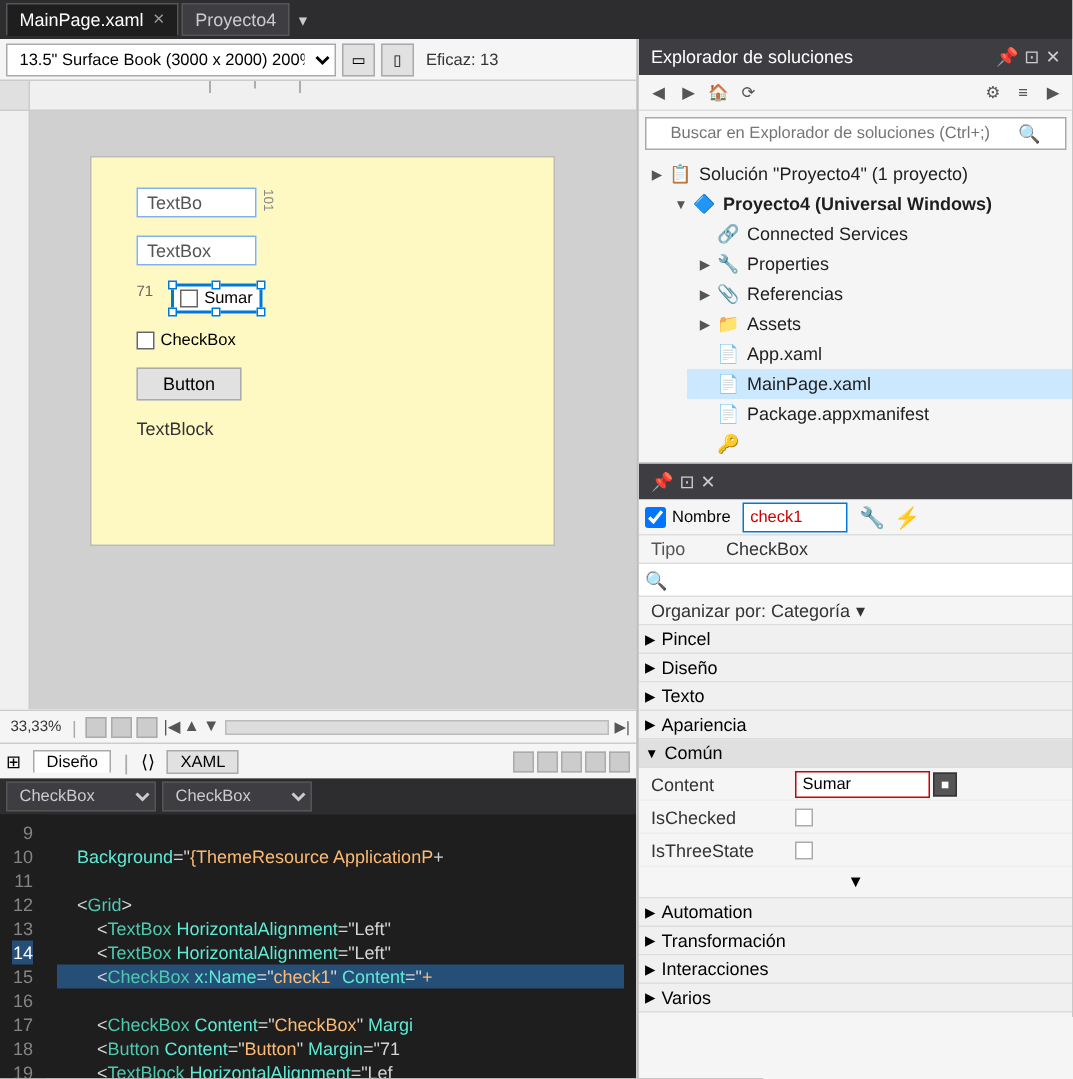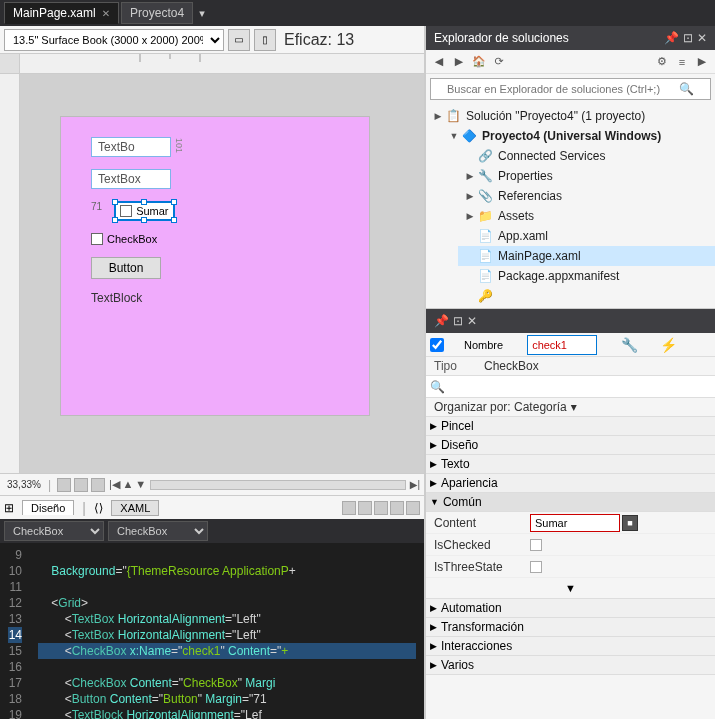--- a/index.html
+++ b/index.html
@@ -67,21 +67,21 @@
     }
     .toolbar-btn {
       height: 22px;
       width: 22px;
       background: #e1e1e1;
       border: 1px solid #aaa;
       cursor: pointer;
       display: flex; align-items: center; justify-content: center;
       font-size: 10px;
     }
-    .efficacy-label { font-size: 16px; color: #333; margin-left: 4px; }
+    .efficacy-label { font-size: 11px; color: #333; margin-left: 4px; }
 
     
     .canvas-area {
       flex: 1;
       background: #e8e8e8;
       position: relative;
       overflow: hidden;
     }
     .ruler-top {
       position: absolute; top: 0; left: 60px; right: 0; height: 20px;
@@ -246,21 +246,21 @@
     .properties-panel {
       background: #f5f5f5;
       flex: 1;
       display: flex; flex-direction: column;
       overflow: hidden;
     }
     .prop-toolbar {
       background: #f5f5f5;
       border-bottom: 1px solid #ddd;
       display: flex; align-items: center;
-      height: 24px; padding: 0 4px; gap: 20px;
+      height: 24px; padding: 0 4px; gap: 4px;
       flex-shrink: 0;
     }
     .prop-checkbox { width: 14px; height: 14px; }
     .prop-name-field {
       border: 1px solid #0078d7;
       background: #fff; padding: 1px 4px;
       font-size: 11px; width: 70px; height: 20px;
       color: #c00;
     }
     .prop-tool-icon { font-size: 14px; color: #555; cursor: pointer; }
@@ -310,21 +310,21 @@
     .prop-value-text { font-size: 11px; color: #333; }
     .prop-square-btn {
       width: 16px; height: 16px; background: #555; border: 1px solid #333;
       cursor: pointer; display: flex; align-items: center; justify-content: center;
       color: #fff; font-size: 9px;
     }
     .prop-checkbox-small {
       width: 12px; height: 12px; border: 1px solid #aaa; background: #fff;
     }
     .s2 { color: #5eead4; }
-    .s3 { color: #84cc16; }
+    .s3 { color: #fdba74; }
     .s4 { color: #4ec9b0; }
     .s5 { color: #d4d4d4; }
   </style>
 </head>
 <body>
 
 <div style="display:flex; flex-direction:column; width:715px; height:719px; overflow:hidden; background:#2d2d30;">
 
   <div class="tabs-bar">
     <div class="tab active">
@@ -359,21 +359,21 @@
             <line x1="120" y1="0" x2="120" y2="8" stroke="#999" stroke-width="1"></line>
             <line x1="150" y1="0" x2="150" y2="5" stroke="#999" stroke-width="1"></line>
             <line x1="180" y1="0" x2="180" y2="8" stroke="#999" stroke-width="1"></line>
           </svg>
         </div>
 
         <div class="ruler-left"></div>
 
         <div style="position:absolute; top:20px; left:20px; right:0; bottom:0; background:#d0d0d0;">
 
-          <div style="position:absolute; top:42px; left:40px; width:310px; height:300px; background:#f0abfc; border:1px solid #bbb;">
+          <div style="position:absolute; top:30px; left:40px; width:310px; height:260px; background:#fef9c3; border:1px solid #bbb;">
 
             <div style="padding:20px 30px; display:flex; flex-direction:column; gap:12px;">
 
               <div style="position:relative;">
                 <div class="widget-textbox">
                   <span>TextBo</span>
                   <span style="position:absolute;right:-14px;top:0;font-size:9px;color:#888;writing-mode:vertical-lr;">101</span>
                 </div>
               </div>
 

